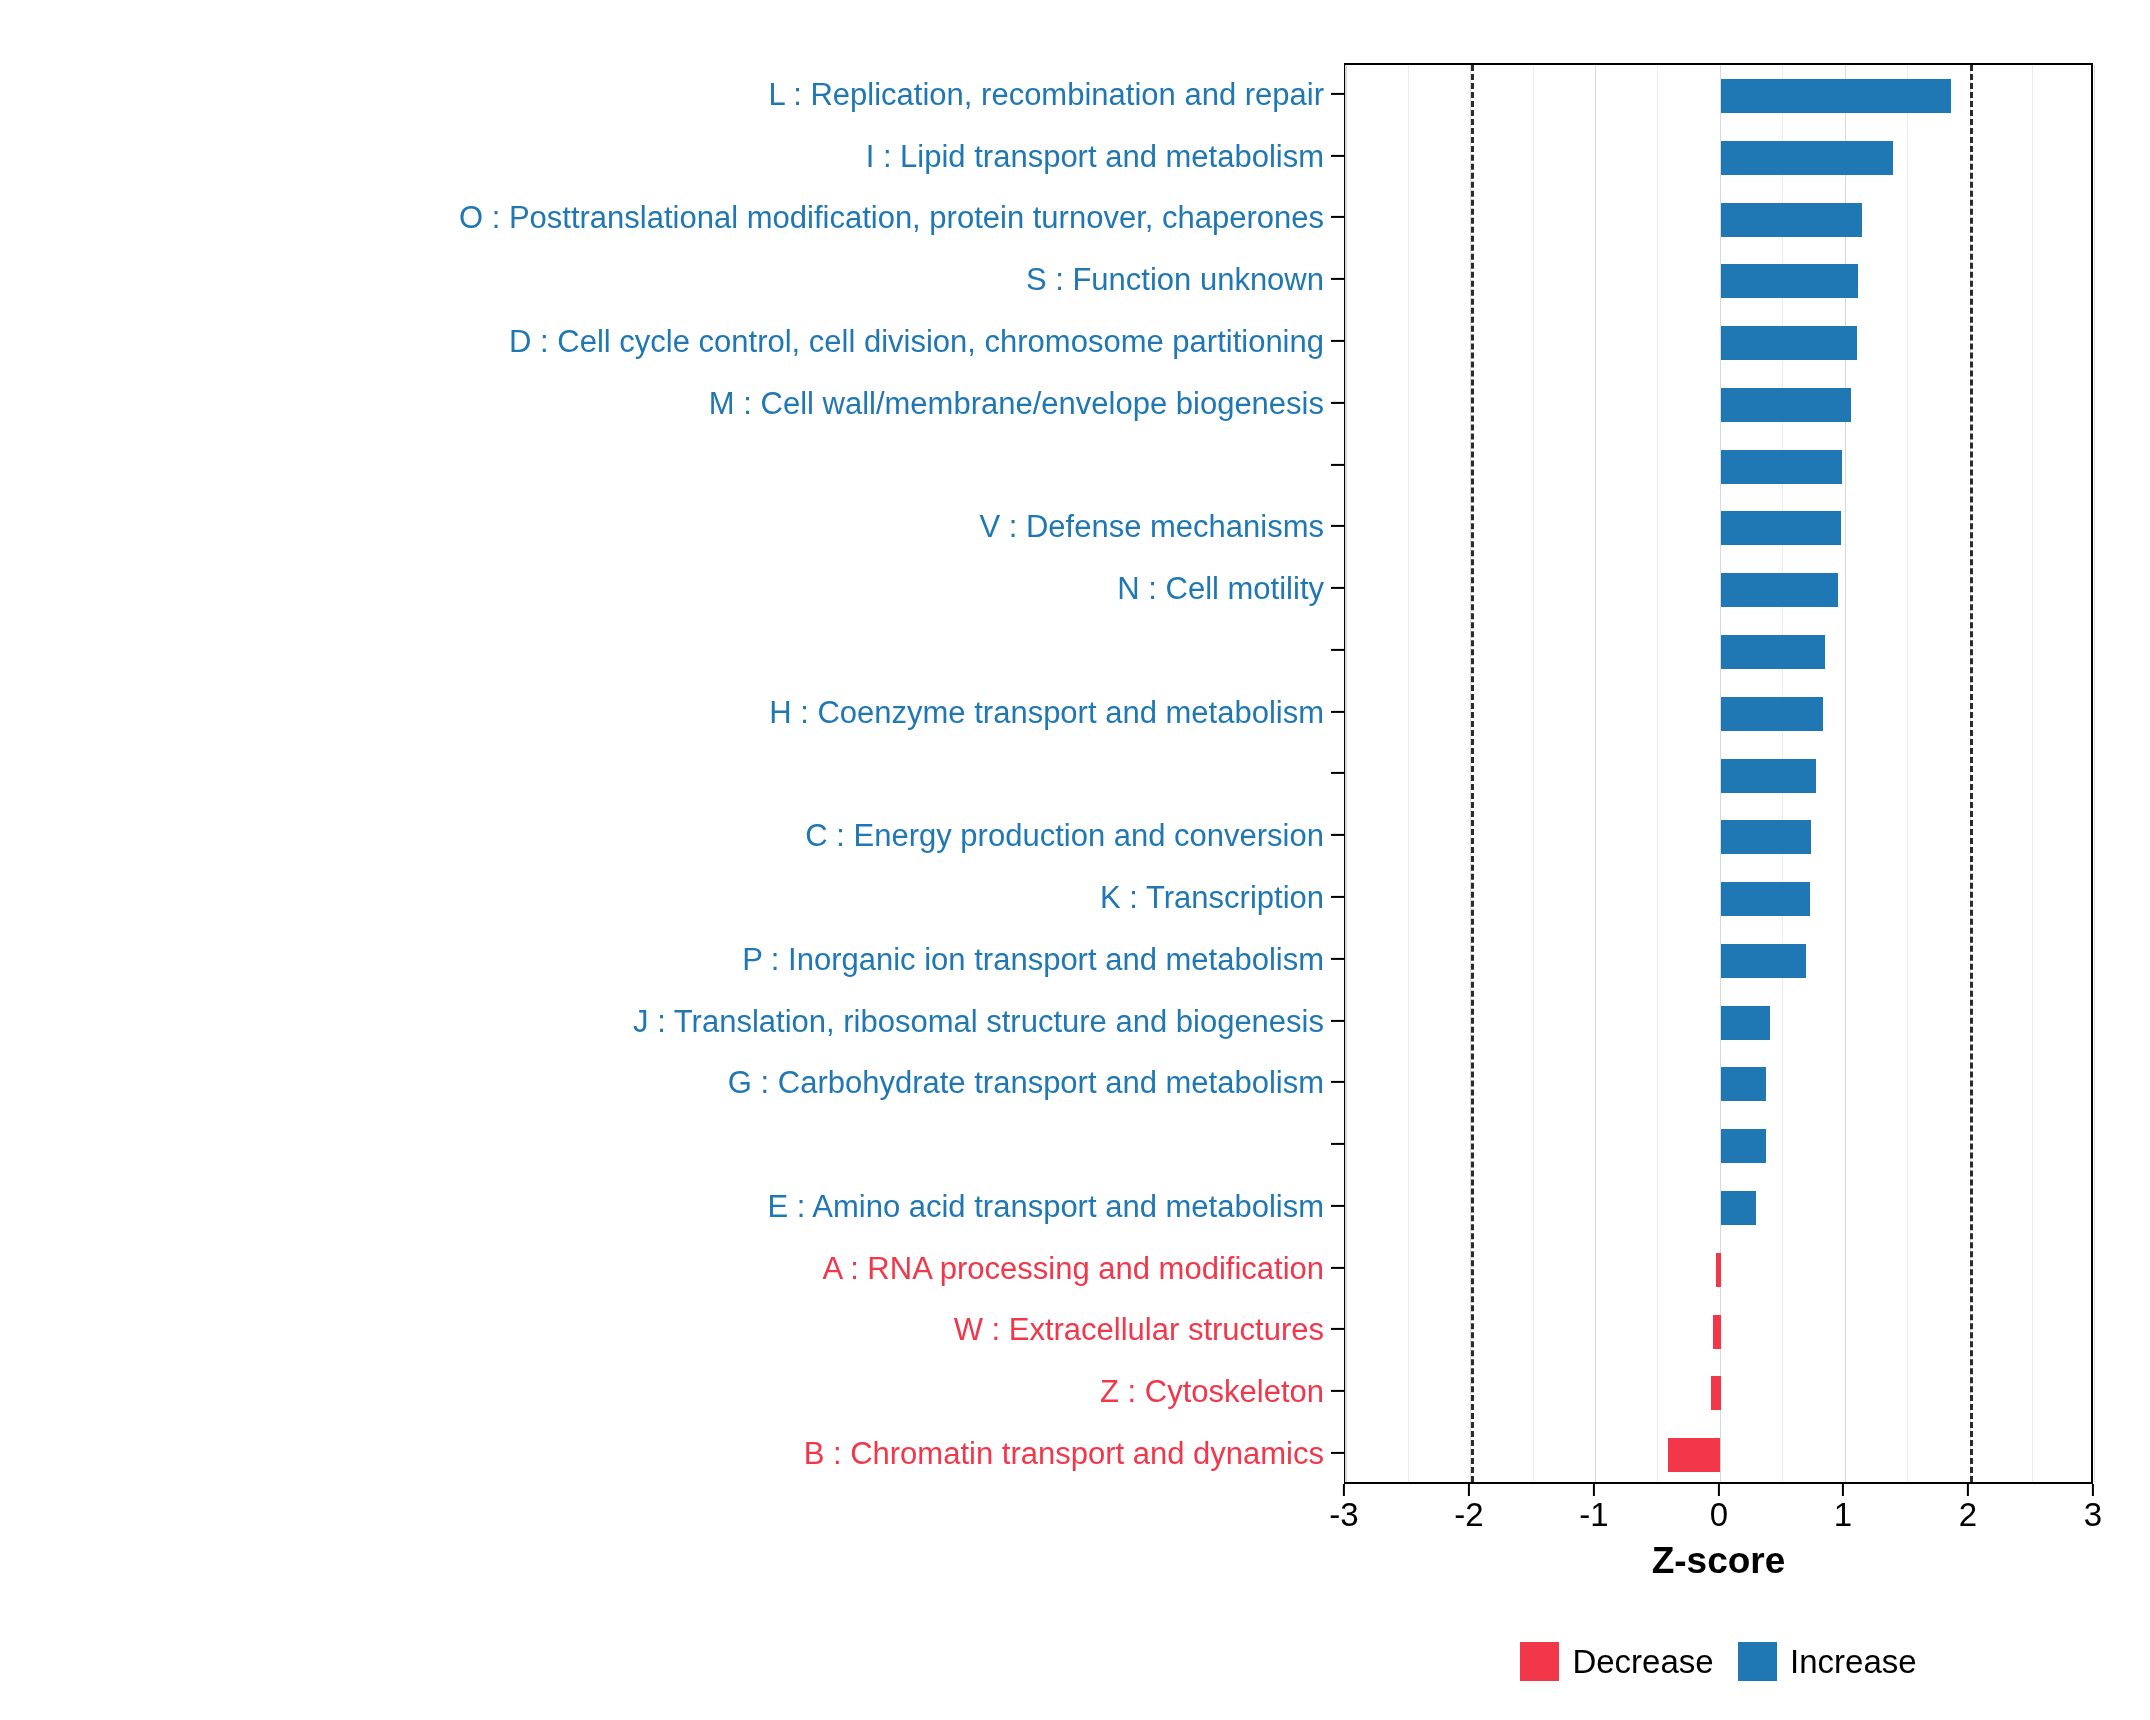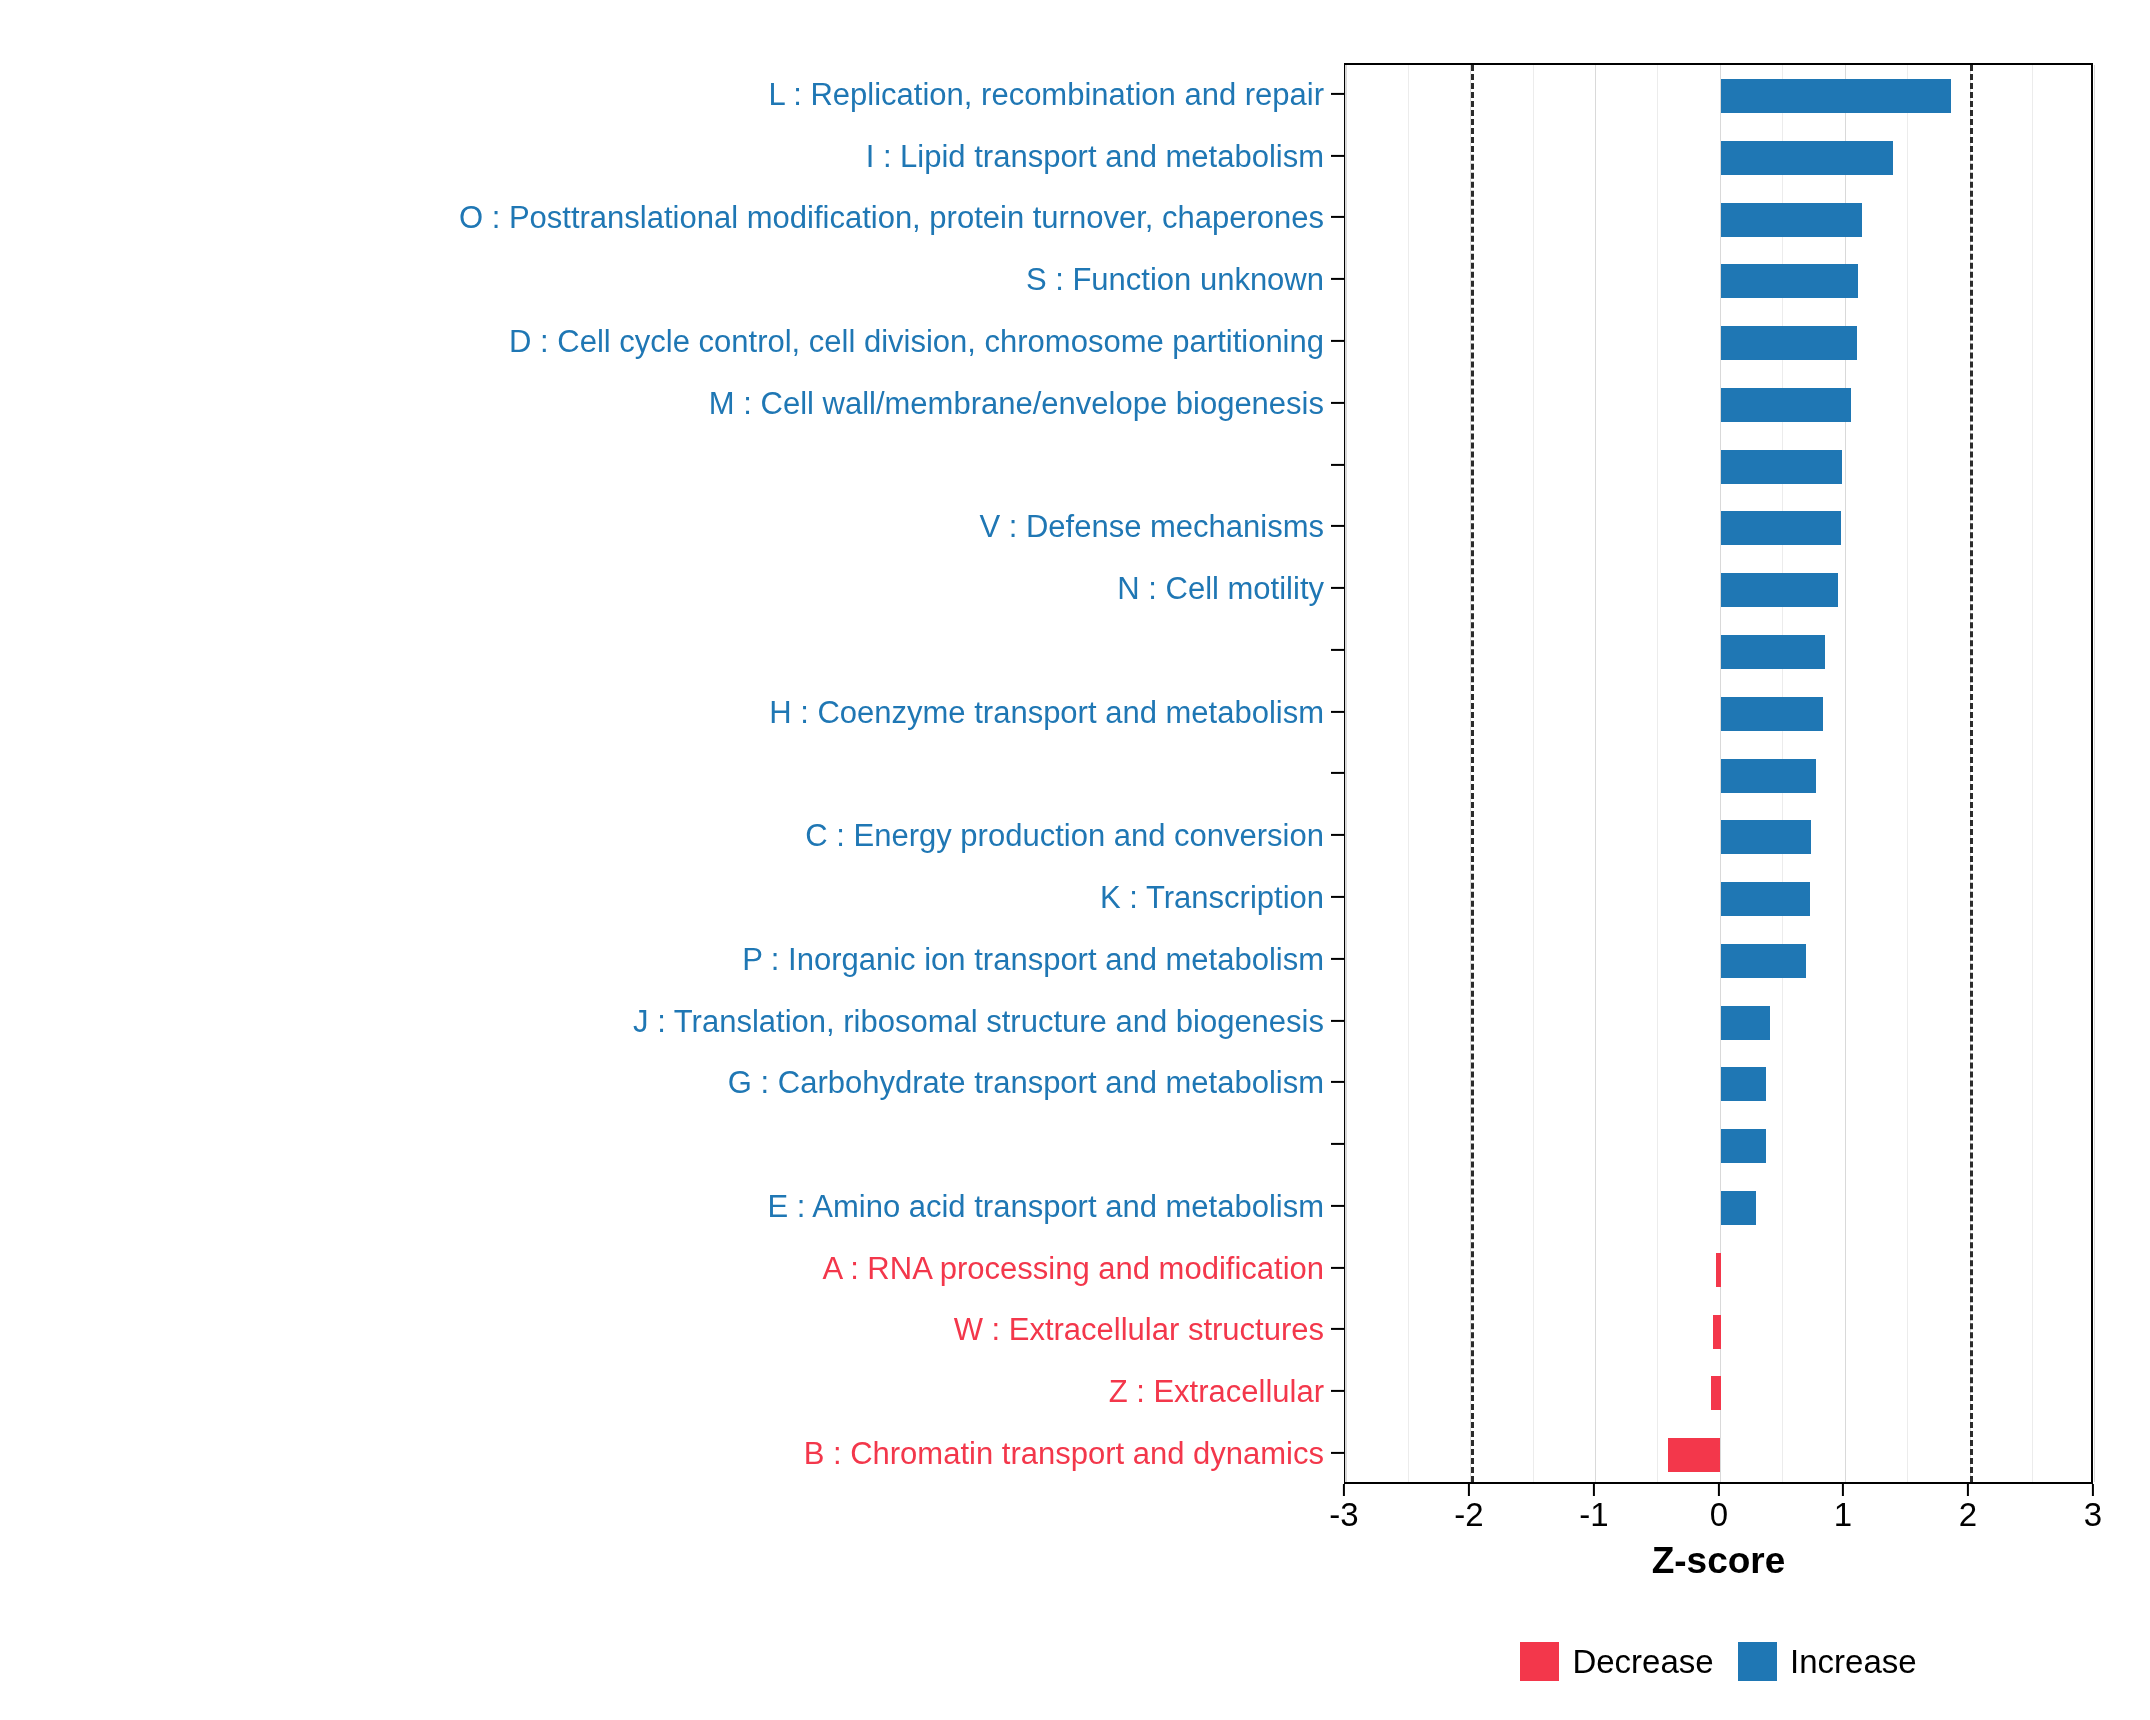--- a/index.html
+++ b/index.html
@@ -199,21 +199,21 @@
       <div class="tick-mark-y" style="top: 958px;"></div>
       <div class="cat-label increase" style="top: 1019px;">G : Carbohydrate transport and metabolism</div>
       <div class="tick-mark-y" style="top: 1019px;"></div>
       <div class="tick-mark-y" style="top: 1081px;"></div>
       <div class="cat-label increase" style="top: 1143px;">E : Amino acid transport and metabolism</div>
       <div class="tick-mark-y" style="top: 1143px;"></div>
       <div class="cat-label decrease" style="top: 1205px;">A : RNA processing and modification</div>
       <div class="tick-mark-y" style="top: 1205px;"></div>
       <div class="cat-label decrease" style="top: 1266px;">W : Extracellular structures</div>
       <div class="tick-mark-y" style="top: 1266px;"></div>
-      <div class="cat-label decrease" style="top: 1328px;">Z : Extracellular</div>
+      <div class="cat-label decrease" style="top: 1328px;">Z : Cytoskeleton</div>
       <div class="tick-mark-y" style="top: 1328px;"></div>
       <div class="cat-label decrease" style="top: 1390px;">B : Chromatin transport and dynamics</div>
       <div class="tick-mark-y" style="top: 1390px;"></div>
     </div>
 
   <div class="plot-area">
     <div class="gridlines">
         <div class="grid-line" style="left: -0.7px;"></div>
         <div class="grid-line minor" style="left: 62px;"></div>
         <div class="grid-line" style="left: 124px;"></div>

